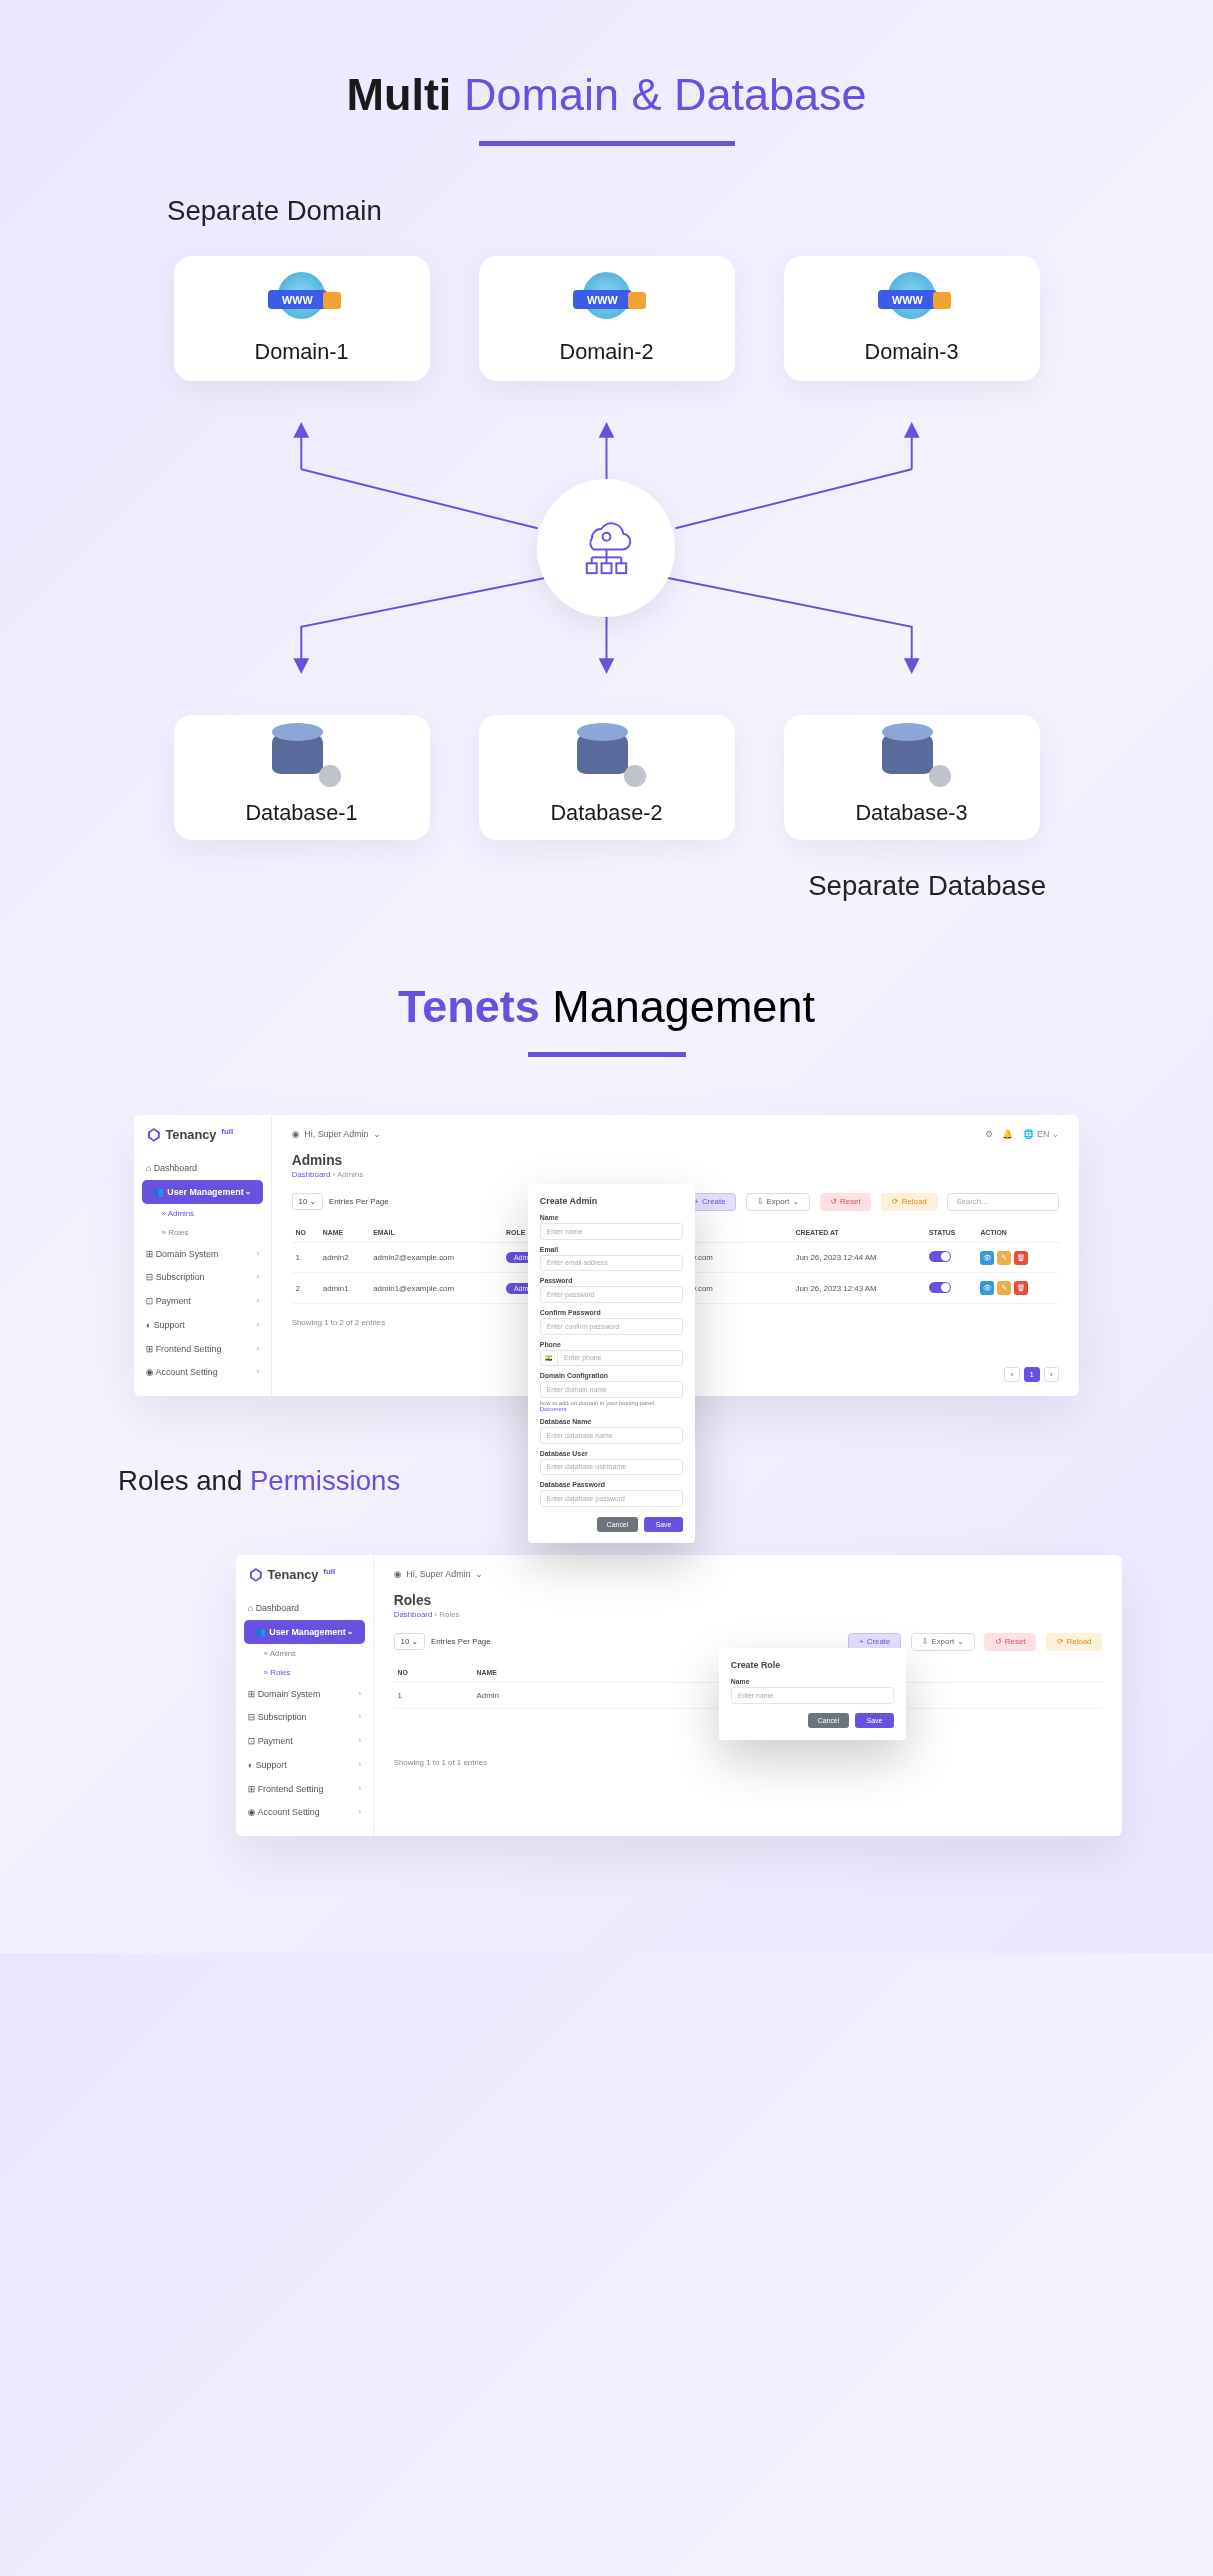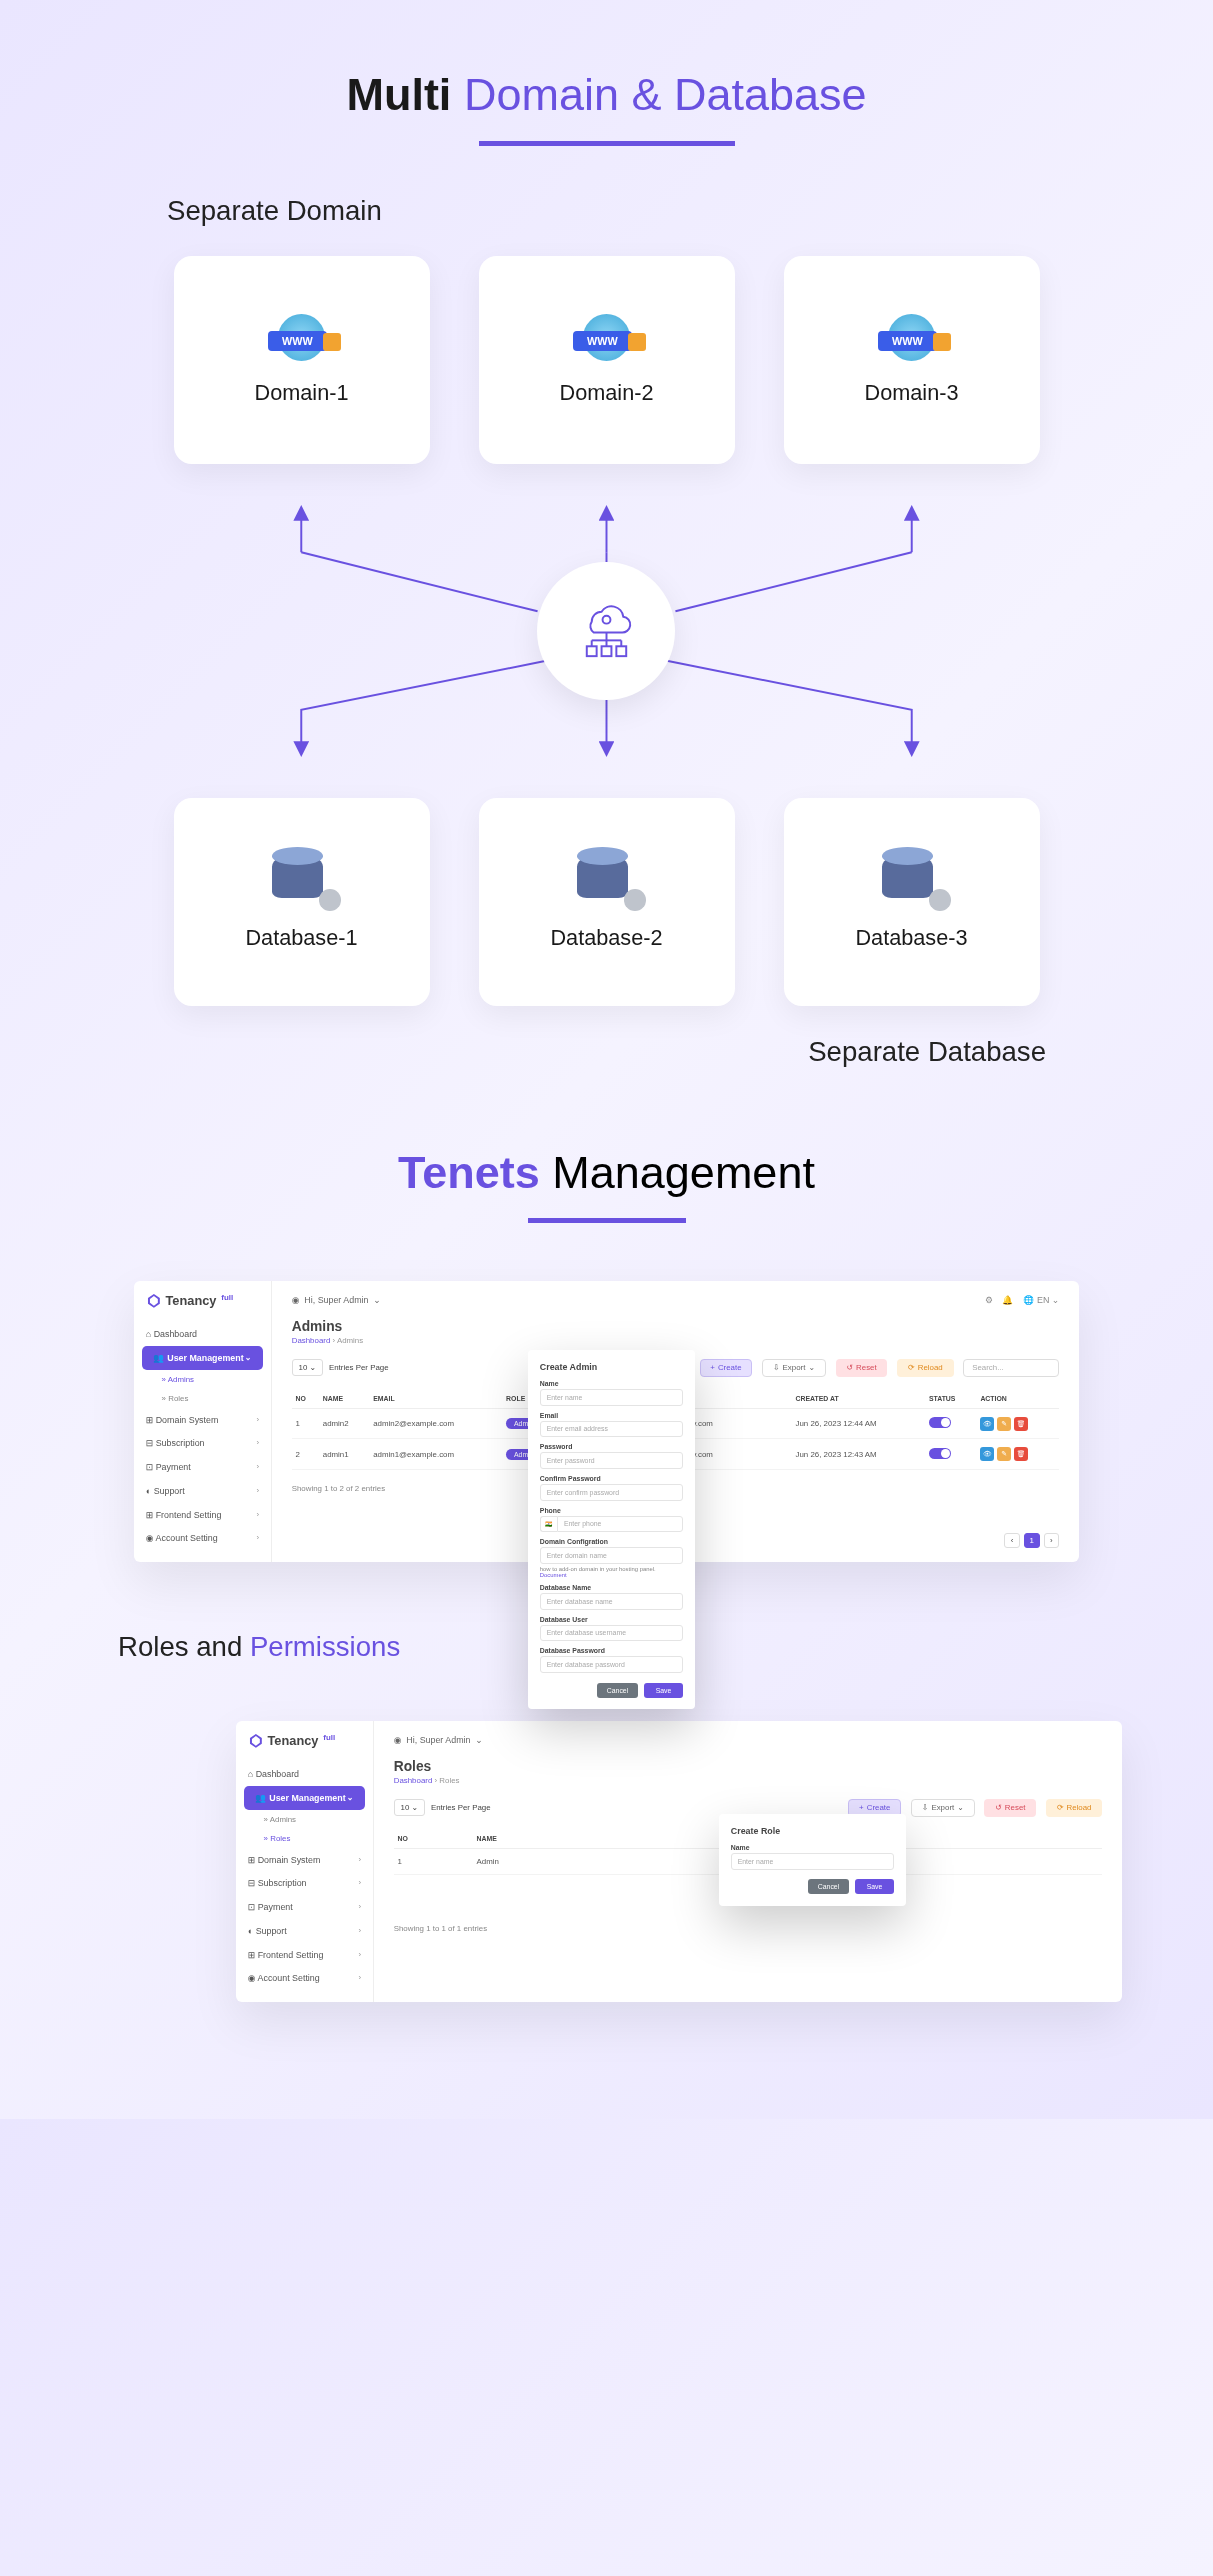--- a/index.html
+++ b/index.html
@@ -34,21 +34,21 @@
   text-align: right;
   margin: 29.5px 167px 79px 0;
 }
 .row3 {
   display: flex;
   justify-content: center;
   gap: 49px;
 }
 .card {
   width: 256px;
-  height: 208px;
+  height: 125px;
   background: #fff;
   border-radius: 17.7px;
   box-shadow: 0 9.8px 29.5px rgba(0,0,0,0.06);
   display: flex;
   flex-direction: column;
   align-items: center;
   justify-content: center;
   gap: 17.7px;
 }
 .card-label { font-size: 21.7px; font-weight: 400; color: #1a1a1a; }
@@ -145,21 +145,21 @@
 .epp { display: flex; align-items: center; gap: 5.9px; font-size: 7.9px; }
 .epp-sel { border: 1px solid #ddd; padding: 3px 5.9px; border-radius: 3px; }
 .btn {
   padding: 3.9px 9.8px; font-size: 7.9px; border-radius: 3.9px; border: 1px solid transparent;
   display: inline-flex; align-items: center; gap: 3px;
 }
 .btn-create { background: #e6e0ff; color: #6951e0; border-color: #c9bff5; }
 .btn-export { background: #fff; border-color: #ddd; color: #666; }
 .btn-reset { background: #ffe0e3; color: #d64b5a; }
 .btn-reload { background: #fff0d9; color: #e08a1e; }
-.search-box { margin-left: auto; border: 1px solid #ddd; padding: 3.9px 7.9px; border-radius: 3.9px; font-size: 7.9px; color: #aaa; width: 96px; }
+.search-box { margin-left: auto; border: 1px solid #ddd; padding: 3.9px 7.9px; border-radius: 3.9px; font-size: 7.9px; color: #aaa; width: 112px; }
 
 table { width: 100%; border-collapse: collapse; font-size: 7.9px; }
 th { text-align: left; padding: 5.9px 3.9px; font-weight: 600; color: #444; font-size: 6.9px; border-bottom: 1px solid #eee; }
 td { padding: 7.9px 3.9px; border-bottom: 1px solid #f3f3f3; color: #555; }
 .badge-role { background: #6951e0; color: #fff; padding: 2px 7.9px; border-radius: 7.9px; font-size: 6.9px; }
 .toggle { width: 21.7px; height: 10.8px; background: #6951e0; border-radius: 5.9px; position: relative; display: inline-block; }
 .toggle::after { content: ""; width: 8.9px; height: 8.9px; background: #fff; border-radius: 50%; position: absolute; right: 1px; top: 1px; }
 .act { display: inline-flex; gap: 3px; }
 .act span { width: 13.8px; height: 13.8px; border-radius: 3px; display: inline-flex; align-items: center; justify-content: center; color: #fff; font-size: 6.9px; }
 .a1 { background: #3498db; } .a2 { background: #f0ad4e; } .a3 { background: #e74c3c; }

